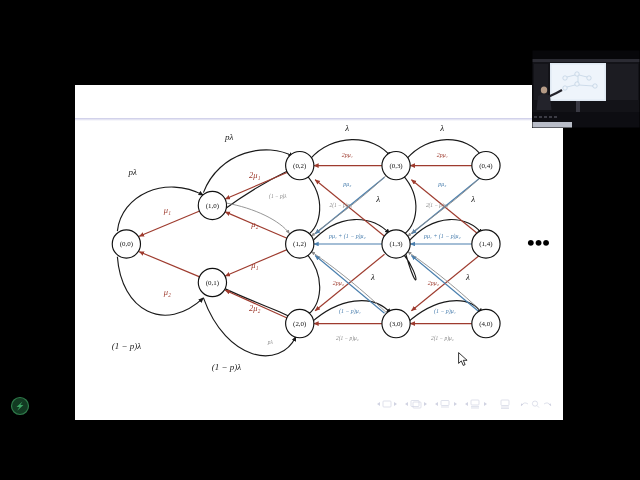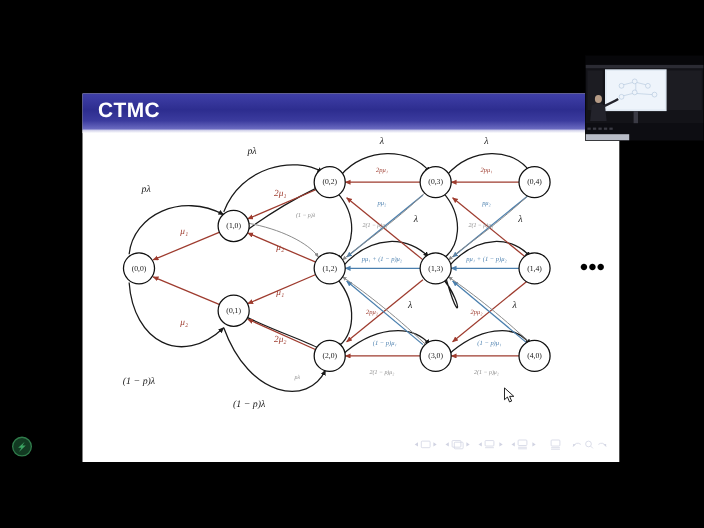--- a/index.html
+++ b/index.html
@@ -43,23 +43,20 @@
   
   #cursor{position:absolute;left:458px;top:352px;width:11px;height:15px;}
 </style>
 </head>
 <body>
 
 <div id="stage">
 
   <div id="slide">
 
-    <div id="titlebar">
-      <div class="ttl">CTMC</div>
-    </div>
     <div id="titleshadow"></div>
 
     <div id="diagram">
       <svg width="488" height="302" viewBox="0 0 380 235" xmlns="http://www.w3.org/2000/svg">
         <defs>
           <marker id="ahB" markerWidth="5" markerHeight="5" refX="4.2" refY="2" orient="auto">
             <path d="M0,0 L4.6,2 L0,4 z" fill="#1a1a1a"></path>
           </marker>
           <marker id="ahR" markerWidth="5" markerHeight="5" refX="4.2" refY="2" orient="auto">
             <path d="M0,0 L4.6,2 L0,4 z" fill="#9e3b2e"></path>

